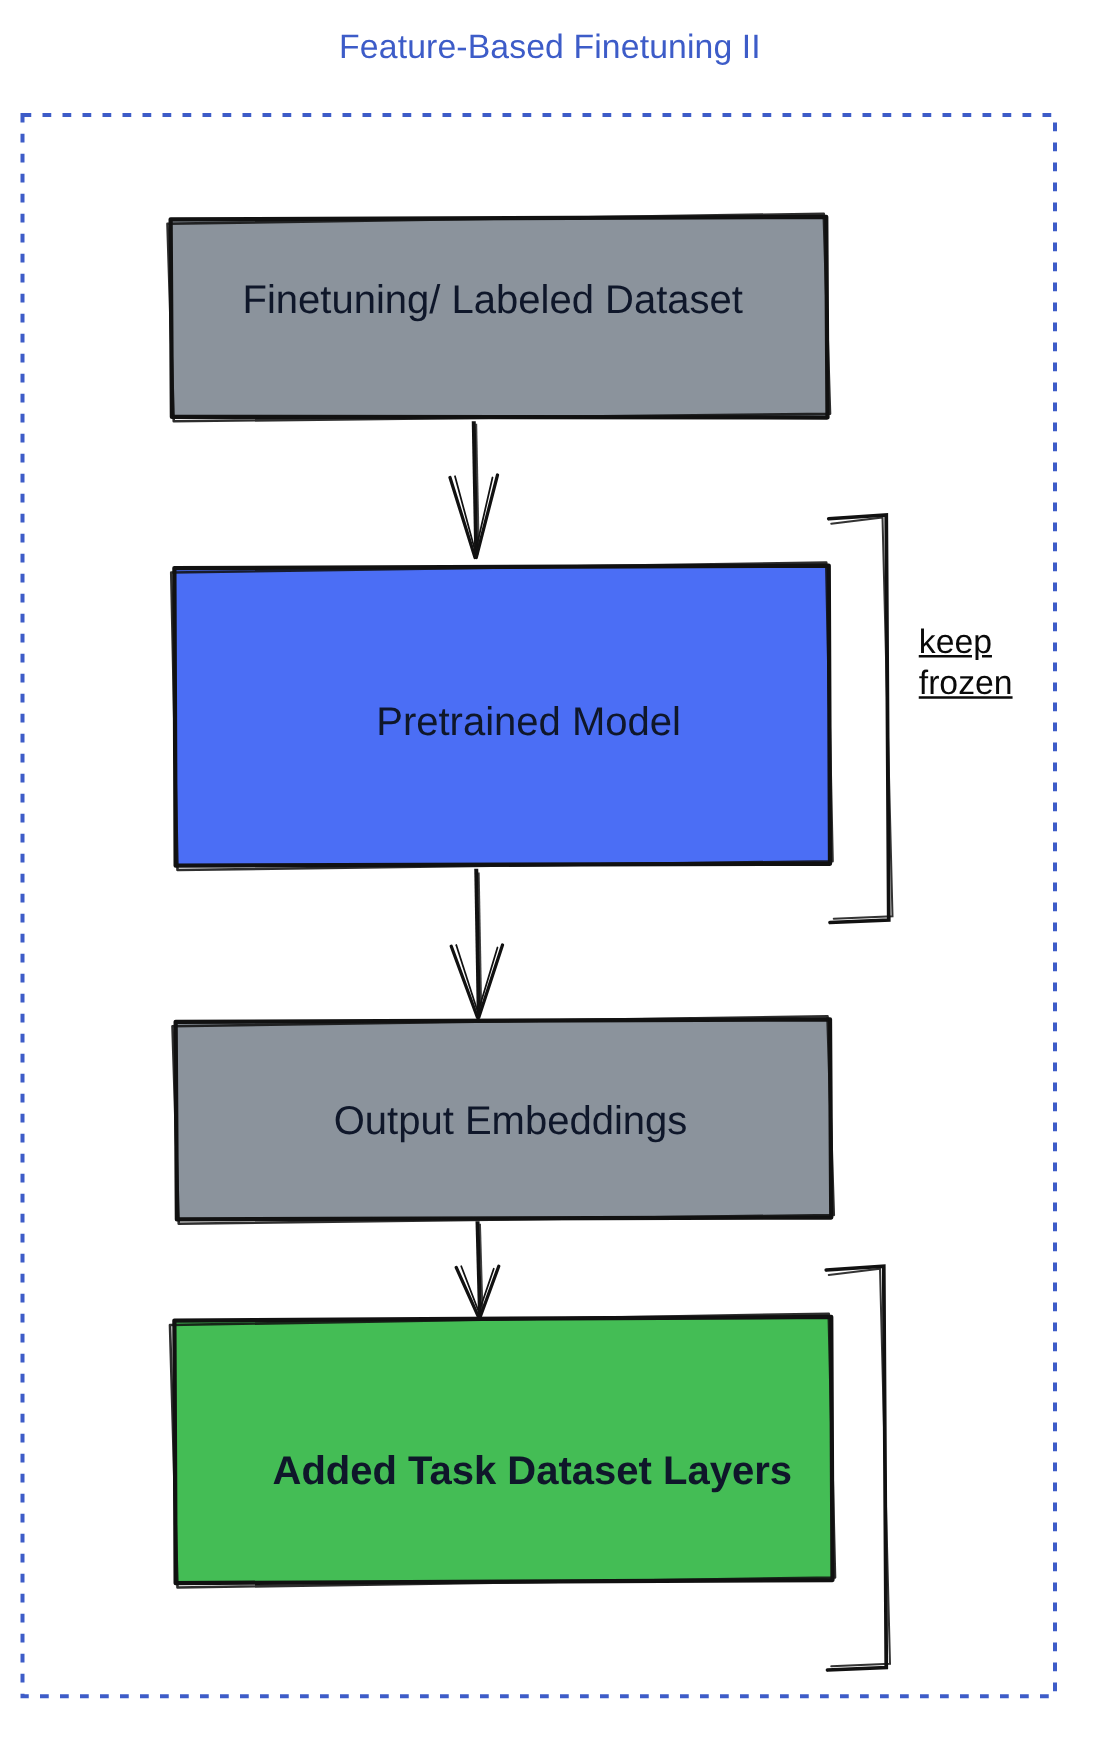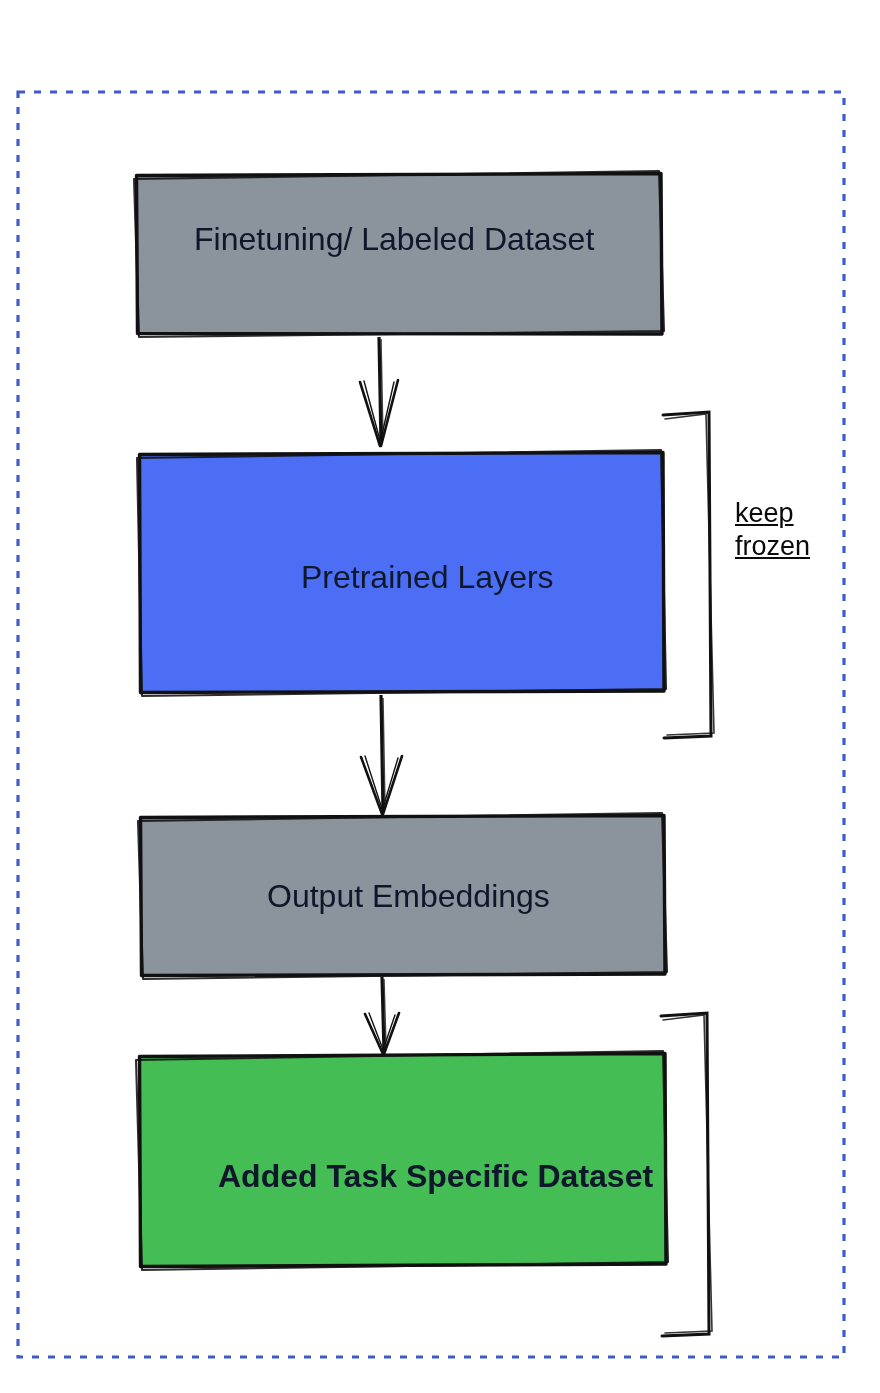--- a/index.html
+++ b/index.html
@@ -55,20 +55,21 @@
     line-height: 1.22;
     white-space: pre-line;
     text-decoration: underline;
   }
 </style>
 </head>
 <body>
 
 <div id="canvas">
 
+  <div class="diagram-title" style="color: rgb(61, 92, 200);">Feature-Based Finetuning II</div>
 
   <svg id="sketch-layer" viewBox="0 0 880 1393" xmlns="http://www.w3.org/2000/svg">
 
     <g>
       <rect id="frame-rect" x="18" y="92" width="826" height="1265" fill="none" stroke="#3d5cc8" stroke-width="3.2" stroke-dasharray="7 9" stroke-linecap="butt"></rect>
     </g>
 
     <g>
       <path id="node1-fill" d="M136,175 L661,173 L662,334 L137,333 Z" fill="#8b939c"></path>
       <path id="node1-stroke-a" d="M136.5,175.5 L661,173.5 L662,334 L137.5,333.5 Z" fill="none" stroke="#111111" stroke-width="3.4" stroke-linejoin="round"></path>
@@ -126,23 +127,23 @@
     </g>
 
     <g>
       <path d="M661,1016 L707,1013 L709,1334 L662,1336" fill="none" stroke="#111111" stroke-width="3.0" stroke-linejoin="miter" stroke-linecap="round"></path>
       <path d="M663,1020 L704,1015 L712,1331 L665,1333" fill="none" stroke="#111111" stroke-width="1.6" stroke-linejoin="miter" stroke-linecap="round" opacity="0.85"></path>
     </g>
   </svg>
 
   <div class="node-label" style="left:178px; top:222px;">Finetuning/ Labeled Dataset</div>
 
-  <div class="node-label" style="left:285px; top:560px;">Pretrained Layers</div>
+  <div class="node-label" style="left:285px; top:560px;">Pretrained Model</div>
 
   <div class="node-label" style="left:251px; top:879px;">Output Embeddings</div>
 
-  <div class="node-label" style="left:202px; top:1159px; font-weight:bold;">Added Task Specific Dataset</div>
+  <div class="node-label" style="left:202px; top:1159px; font-weight:bold;">Added Task Dataset Layers</div>
 
   <div class="bracket-label" style="left:735px; top:497px;">keep
 frozen</div>
 
 
 </div>
 
 </body></html>

